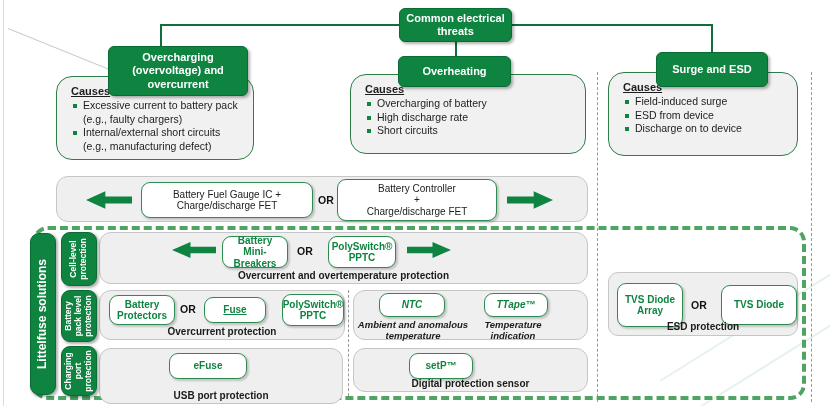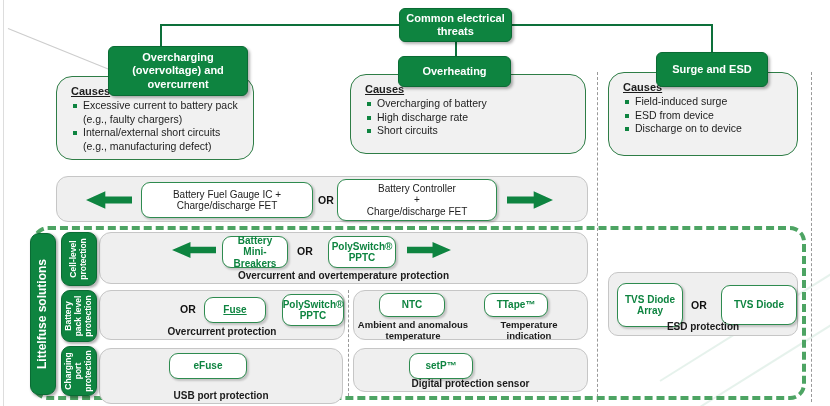--- a/index.html
+++ b/index.html
@@ -145,30 +145,31 @@
     <div class="or" style="left:197px;top:12px;">OR</div>
     <div class="pbox" style="left:228px;top:3px;width:68px;height:32px;">PolySwitch® PPTC</div>
     <div class="arrow right" style="left:307px;top:8px;width:44px;height:18px;"></div>
     <div class="rowlabel" style="bottom:2px;">Overcurrent and overtemperature protection</div>
   </div>
 
   <div class="vtab" style="left:61px;top:290px;width:34px;height:50px;">
     <span class="vtxt" style="width:50px;font-size:8.5px;">Battery pack level protection</span>
   </div>
   <div class="band" style="left:99px;top:290px;width:246px;height:50px;">
+    <div class="pbox" style="left:9px;top:4px;width:66px;height:30px;">Battery Protectors</div>
     <div class="or" style="left:80px;top:12px;">OR</div>
     <div class="pbox" style="left:104px;top:6px;width:62px;height:26px;text-decoration:underline;">Fuse</div>
     <div class="pbox" style="left:182px;top:3px;width:62px;height:32px;">PolySwitch® PPTC</div>
     <div class="rowlabel" style="bottom:2px;">Overcurrent protection</div>
   </div>
-  <div class="band" style="left:353px;top:290px;width:235px;height:50px;">
+  <div class="band" style="left:353px;top:290px;width:235px;height:50px;font-style:italic;">
     <div class="pbox" style="left:25px;top:2px;width:66px;height:24px;">NTC</div>
     <div class="minilabel" style="left:0px;top:28px;width:118px;">Ambient and anomalous temperature</div>
     <div class="pbox" style="left:130px;top:2px;width:64px;height:24px;">TTape™</div>
-    <div class="minilabel" style="left:136px;top:28px;width:78px;">Temperature indication</div>
+    <div class="minilabel" style="left:120px;top:28px;width:78px;">Temperature indication</div>
   </div>
 
   <div class="vtab" style="left:61px;top:346px;width:34px;height:48px;">
     <span class="vtxt" style="width:48px;font-size:8.5px;">Charging port protection</span>
   </div>
   <div class="band" style="left:99px;top:348px;width:244px;height:56px;">
     <div class="pbox" style="left:69px;top:4px;width:78px;height:26px;">eFuse</div>
     <div class="rowlabel" style="bottom:2px;">USB port protection</div>
   </div>
   <div class="band" style="left:353px;top:348px;width:235px;height:44px;">

